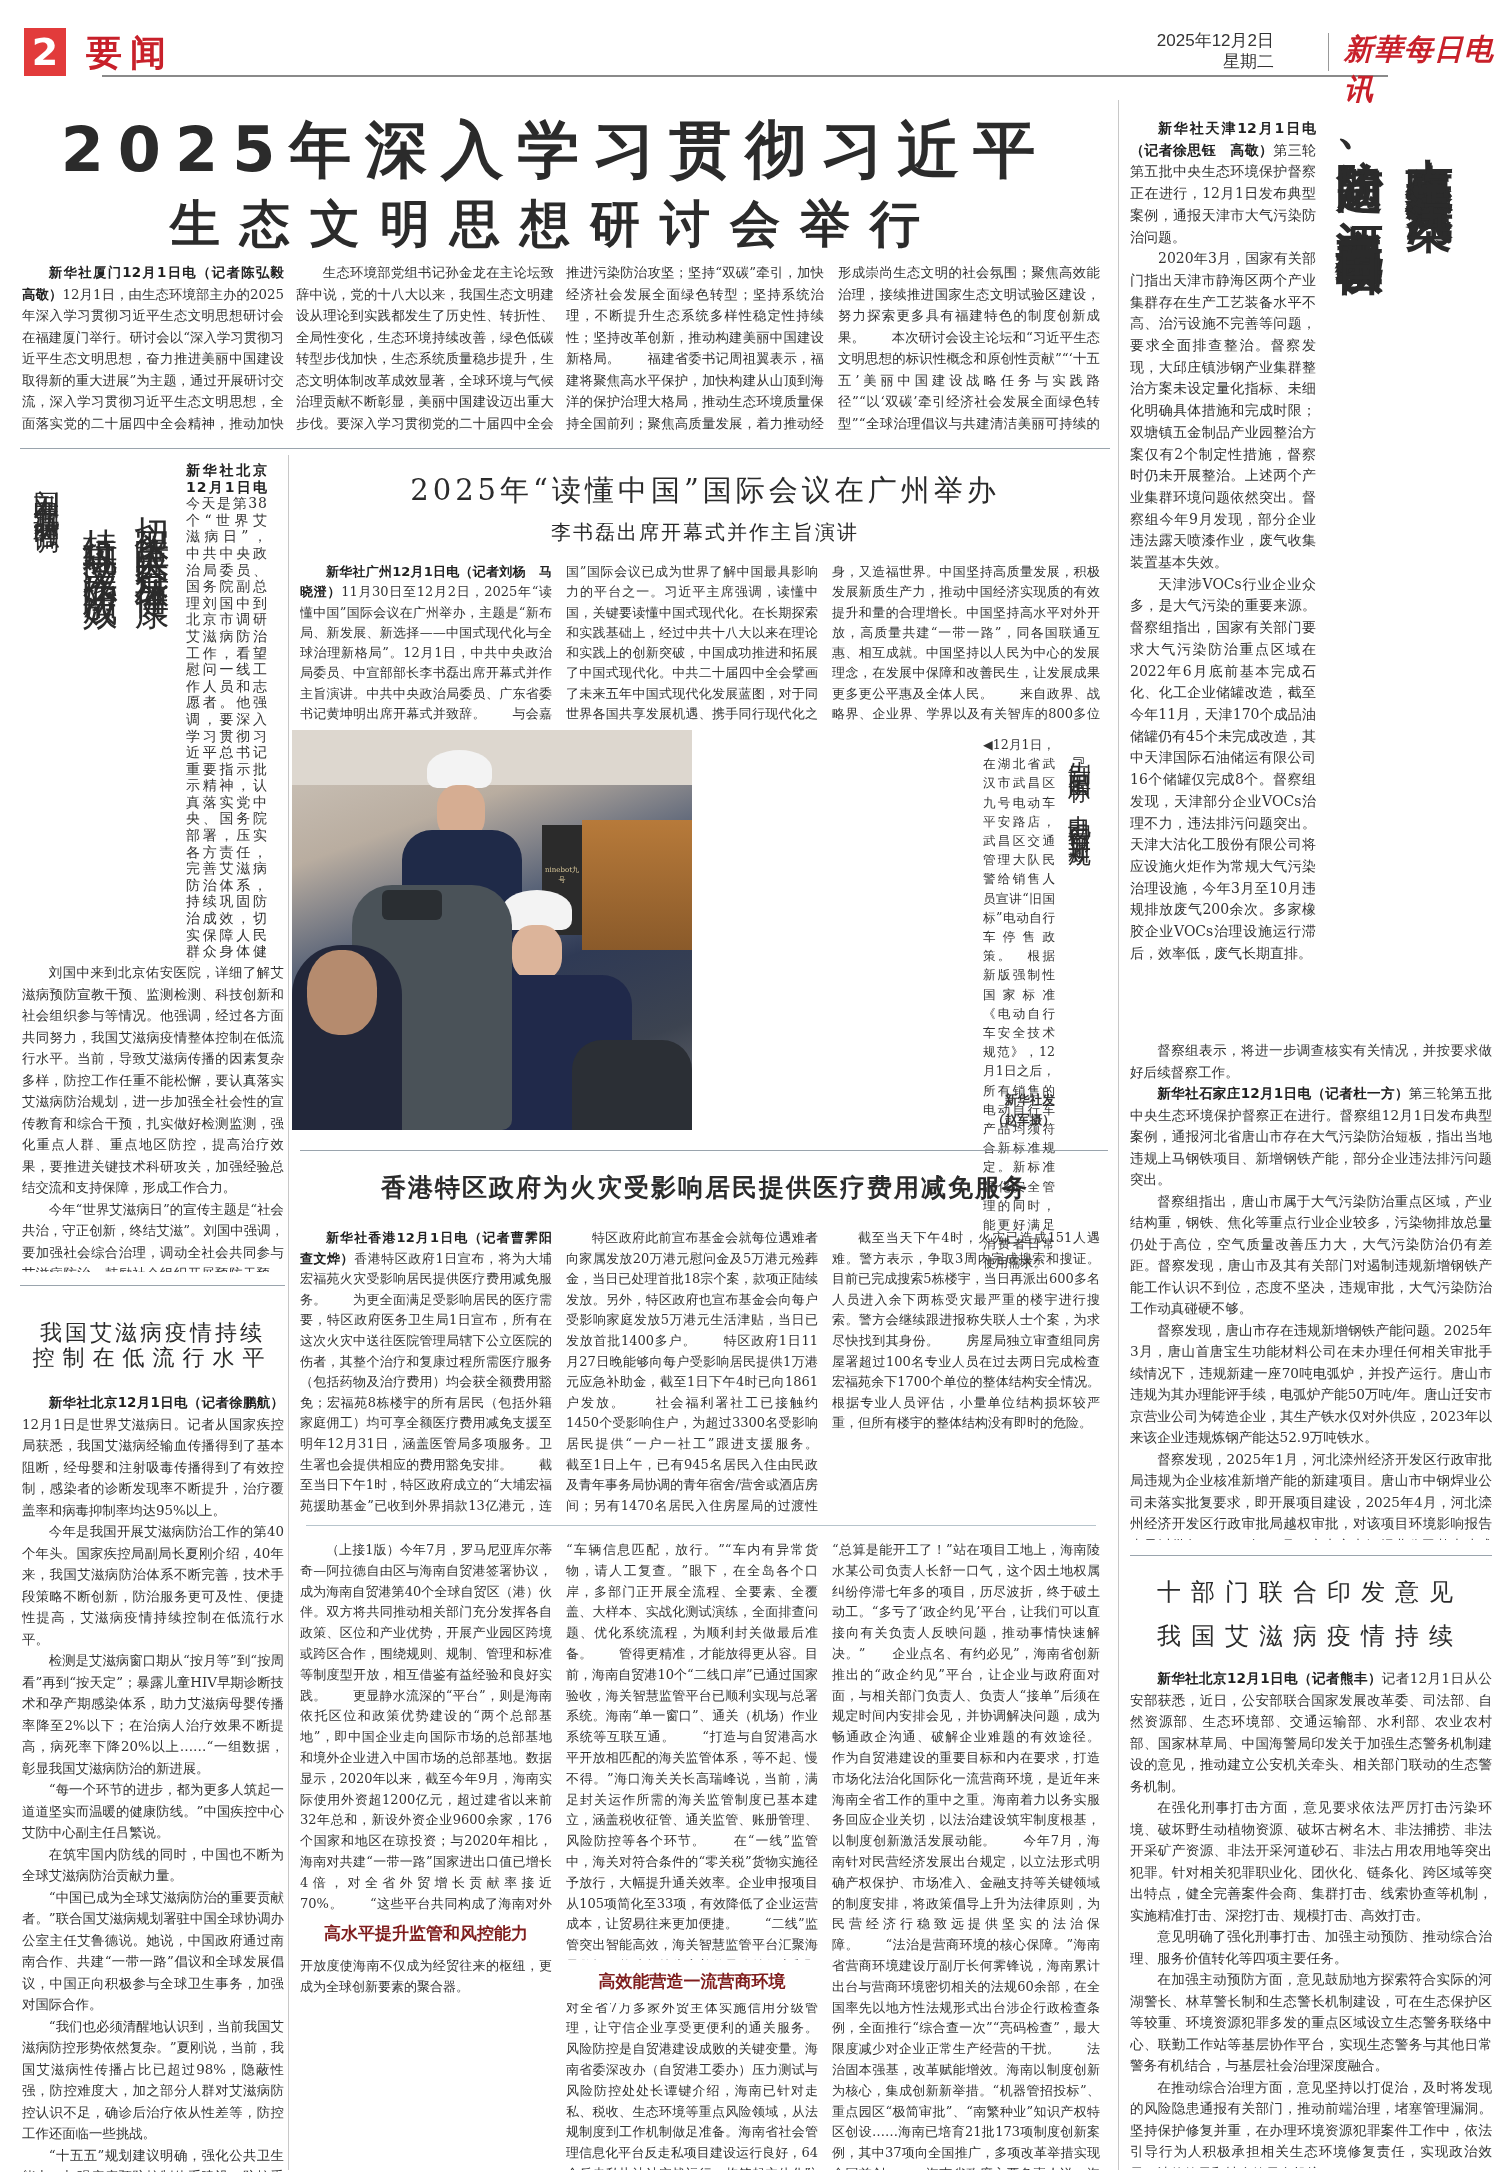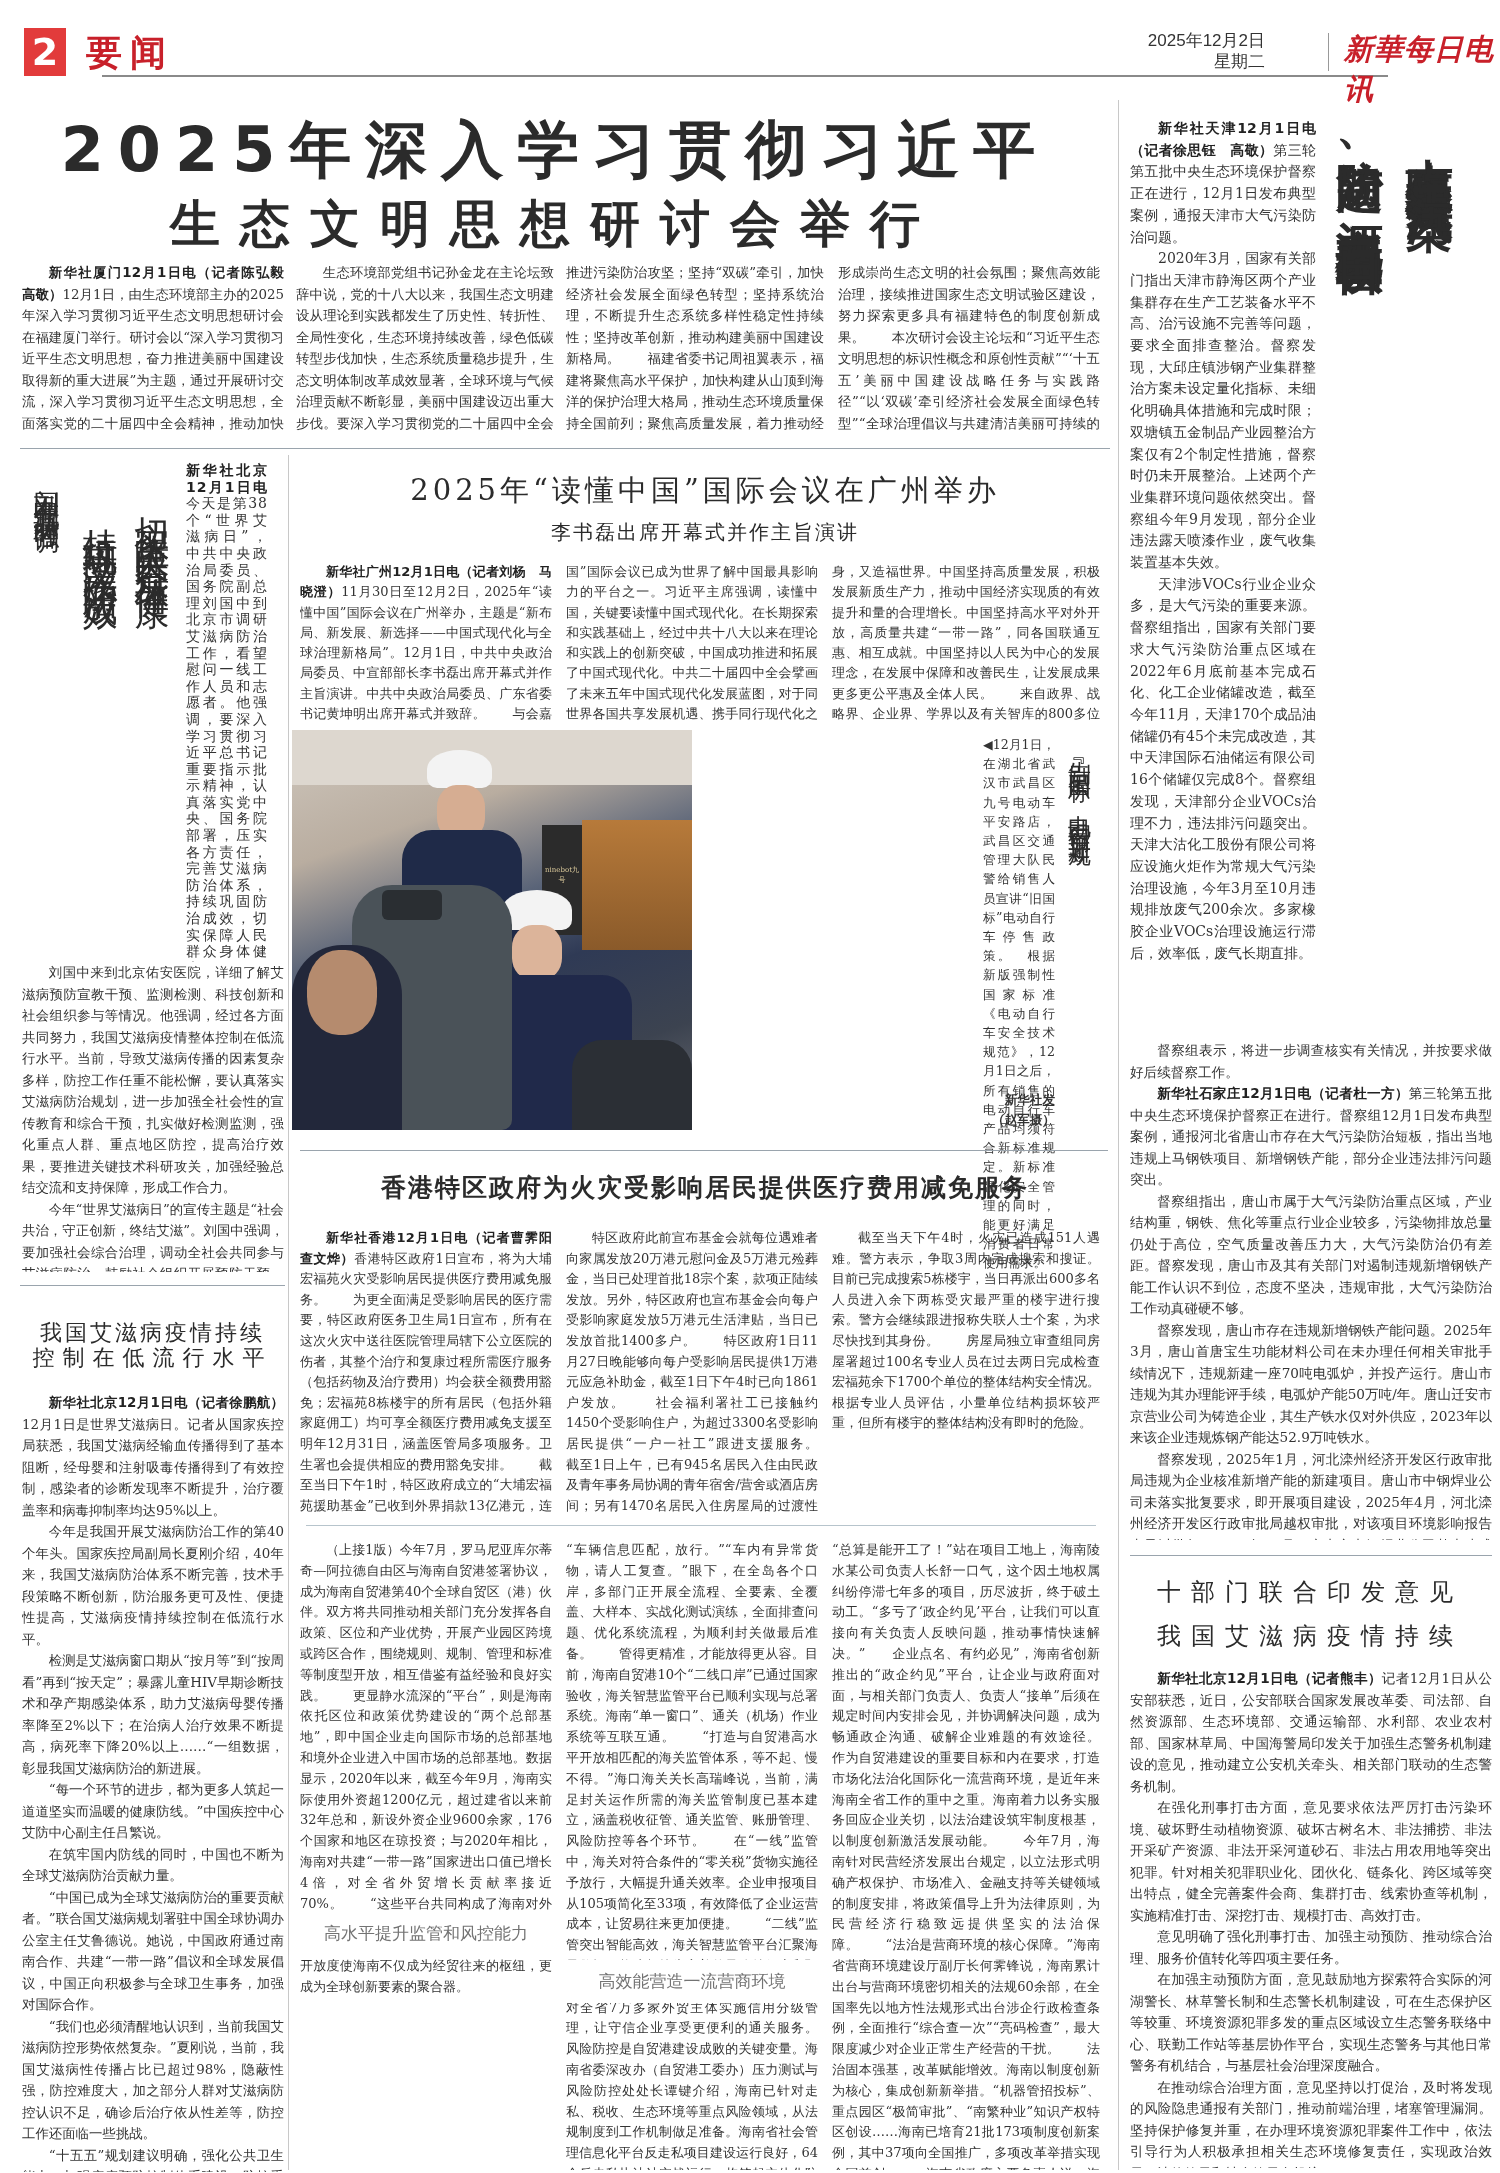--- a/index.html
+++ b/index.html
@@ -10,21 +10,21 @@
   .body-text p { text-indent: 2em; }
   .body-text .lead { font-family: "DejaVu Sans", "Liberation Sans", sans-serif; font-weight: bold; color: #222; }
   .hline { position: absolute; height: 1px; background: #9aa4ad; }
   .vline { position: absolute; width: 1px; background: #c8c8c8; }
 
   
   #page-num { left: 24px; top: 28px; width: 42px; height: 48px; background: #e23b3b; color: #fff;
     font-family: "DejaVu Sans", sans-serif; font-weight: bold; font-size: 38px; line-height: 48px; text-align: center; }
   #section-name { left: 86px; top: 30px; font-size: 36px; font-weight: bold; color: #c8202a; letter-spacing: 8px; line-height: 44px; }
   #header-rule { left: 102px; right: 112px; top: 75px; height: 2px; background: #8a8a8a; }
-  #date-line { right: 235px; top: 30px; text-align: right; font-family: "Liberation Sans", sans-serif; font-size: 17px; color: #333; line-height: 21px; }
+  #date-line { right: 226px; top: 30px; text-align: right; font-family: "Liberation Sans", sans-serif; font-size: 17px; color: #333; line-height: 21px; }
   #date-sep { left: 1328px; top: 33px; width: 1px; height: 38px; background: #999; }
   #logo { left: 1344px; top: 30px; font-size: 29px; color: #c8202a; font-weight: bold; font-style: italic; letter-spacing: 1px; }
 
   
   .big-headline { font-family: "DejaVu Sans", sans-serif; font-weight: bold; color: #2b2b2b; text-align: center; letter-spacing: 14px; }
   #main-headline-1 { left: 0; width: 1110px; top: 118px; font-size: 62px; line-height: 64px; }
   #main-headline-2 { left: 0; width: 1110px; top: 192px; font-size: 50px; line-height: 64px; letter-spacing: 20px; }
 
   
   .vtitle { writing-mode: vertical-rl; font-family: "DejaVu Sans", sans-serif; color: #2b2b2b; }
@@ -35,21 +35,21 @@
   #aids-title-1 { left: 130px; top: 488px; font-size: 35px; line-height: 44px; letter-spacing: 7px; }
 
   .sub-headline { font-family: "DejaVu Serif", serif; text-align: center; color: #2b2b2b; }
   #gz-headline { left: 300px; width: 810px; top: 470px; font-size: 29px; letter-spacing: 4px; line-height: 40px; }
   #gz-subheadline { left: 300px; width: 810px; top: 518px; font-size: 20px; line-height: 28px; font-family: "DejaVu Sans", sans-serif; letter-spacing: 2px; }
   #hk-headline { left: 300px; width: 810px; top: 1168px; font-size: 25px; line-height: 40px; font-weight: bold; letter-spacing: 2px; }
   #aids-small-headline-1 { left: 20px; width: 265px; top: 1296px; font-size: 22px; line-height: 36px; letter-spacing: 3px; margin-top: 19px; }
   #aids-small-headline-2 { left: 20px; width: 265px; top: 1340px; font-size: 22px; line-height: 36px; letter-spacing: 8px; }
   #ten-dept-headline-1 { left: 1120px; width: 380px; top: 1572px; font-size: 24px; line-height: 40px; letter-spacing: 10px; }
   #ten-dept-headline-2 { left: 1120px; width: 380px; top: 1616px; font-size: 24px; line-height: 40px; letter-spacing: 10px; }
-  .section-head { font-family: "DejaVu Sans", sans-serif; font-weight: normal; text-align: center; font-size: 17px; color: #737373; }
+  .section-head { font-family: "DejaVu Sans", sans-serif; font-weight: bold; text-align: center; font-size: 17px; color: #7f1d1d; }
 
   
   #photo { left: 292px; top: 730px; width: 398px; height: 400px; overflow: hidden;
     background: linear-gradient(160deg, #cfc7bd 0%, #b9ada0 25%, #5a6478 45%, #2f3a55 60%, #3c4350 80%, #6d6f74 100%); }
   .ph { position: absolute; }
   .caption { font-size: 13px; line-height: 20px; color: #333; text-align: justify; }
   #photo-vtitle { left: 1065px; top: 742px; font-size: 23px; line-height: 30px; letter-spacing: 4px; }
 </style>
 </head>
 <body>

